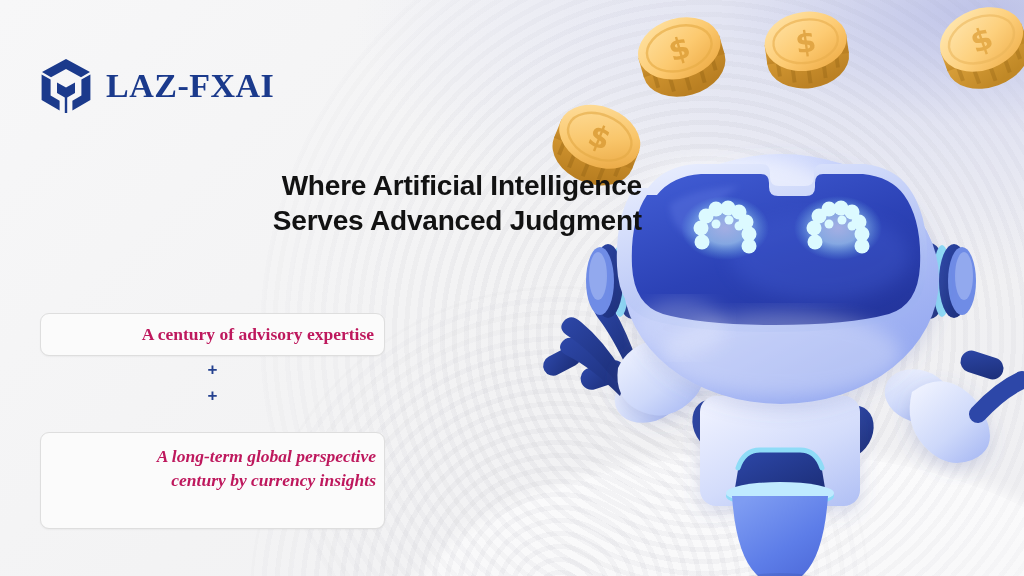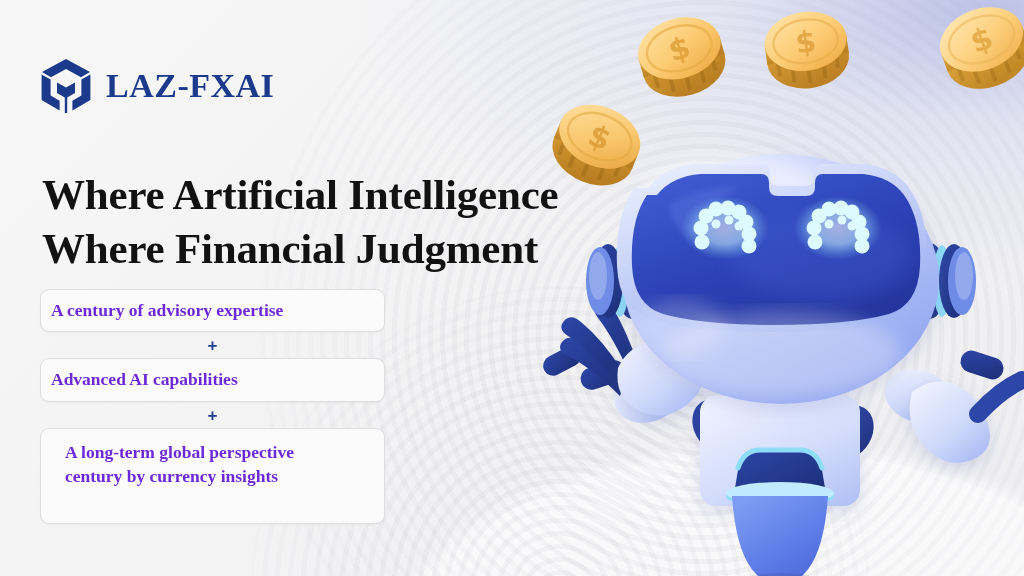--- a/index.html
+++ b/index.html
@@ -66,46 +66,48 @@
     font-weight:bold;
     font-size:34px;
     letter-spacing:0.5px;
     color:#1b3a8c;
     line-height:1;
   }
 
   .headline {
     position:absolute; left:2px; top:168px;
     width:600px;
-    font-family:Liberation Serif, serif;
+    font-family:Liberation Sans, sans-serif;
     font-weight:bold;
-    font-size:43px;
+    font-size:28px;
     line-height:1.26;
     color:#121212;
     letter-spacing:-0.2px;
+    text-align:right;
   }
 
   .stack {
     position:absolute; left:0px; top:289px;
     width:345px;
   }
   .pill {
     background:#fbfbfb;
     border:1px solid #dedede;
     border-radius:9px;
     padding:9px 10px;
-    text-align:left;
+    text-align:right;
     font-family:"Liberation Serif", serif;
     font-weight:bold;
     font-size:17.5px;
     line-height:1.33;
-    color:#6d28d9;
+    color:#be185d;
     box-shadow:0 1px 2px rgba(0,0,0,0.045);
-  }
-  .pill.tall { padding:11px 24px; line-height:1.38; }
+    margin-top:24px;
+  }
+  .pill.tall { padding:11px 8px; line-height:1.38;font-style:italic; }
   .plus {
     text-align:center;
     color:#24418f;
     font-family:"Liberation Sans", sans-serif;
     font-size:17px;
     font-weight:bold;
     line-height:1;
     padding:5px 0 4px;
   }
 
@@ -396,27 +398,26 @@
           <path d="M1.6 16.5 L10.6 21.6 L10.6 37.5 L19.6 42.8 L19.6 52.5 L1.6 42 Z"></path>
           <path d="M50.4 16.5 L50.4 42 L32.4 52.5 L32.4 42.8 L41.4 37.5 L41.4 21.6 Z"></path>
           <path d="M17 24.5 L26 29.6 L35 24.5 L35 35 L27.2 39.4 L27.2 55 L24.8 55 L24.8 39.4 L17 35 Z"></path>
         </g>
       </svg>
       <div class="brand-name">LAZ-FXAI</div>
     </div>
 
     <h1 class="headline">
       <span>Where Artificial Intelligence</span><br>
-      <span>Where Financial Judgment</span>
+      <span>Serves Advanced Judgment</span>
     </h1>
 
     <div class="stack">
       <div class="pill">A century of advisory expertise</div>
       <div class="plus">+</div>
-      <div class="pill">Advanced AI capabilities</div>
       <div class="plus">+</div>
       <div class="pill tall">
         <span>A long-term global perspective</span><br>
         <span>century by currency insights</span><br>
         <br>
       </div>
     </div>
 
   </div>
 </div>

